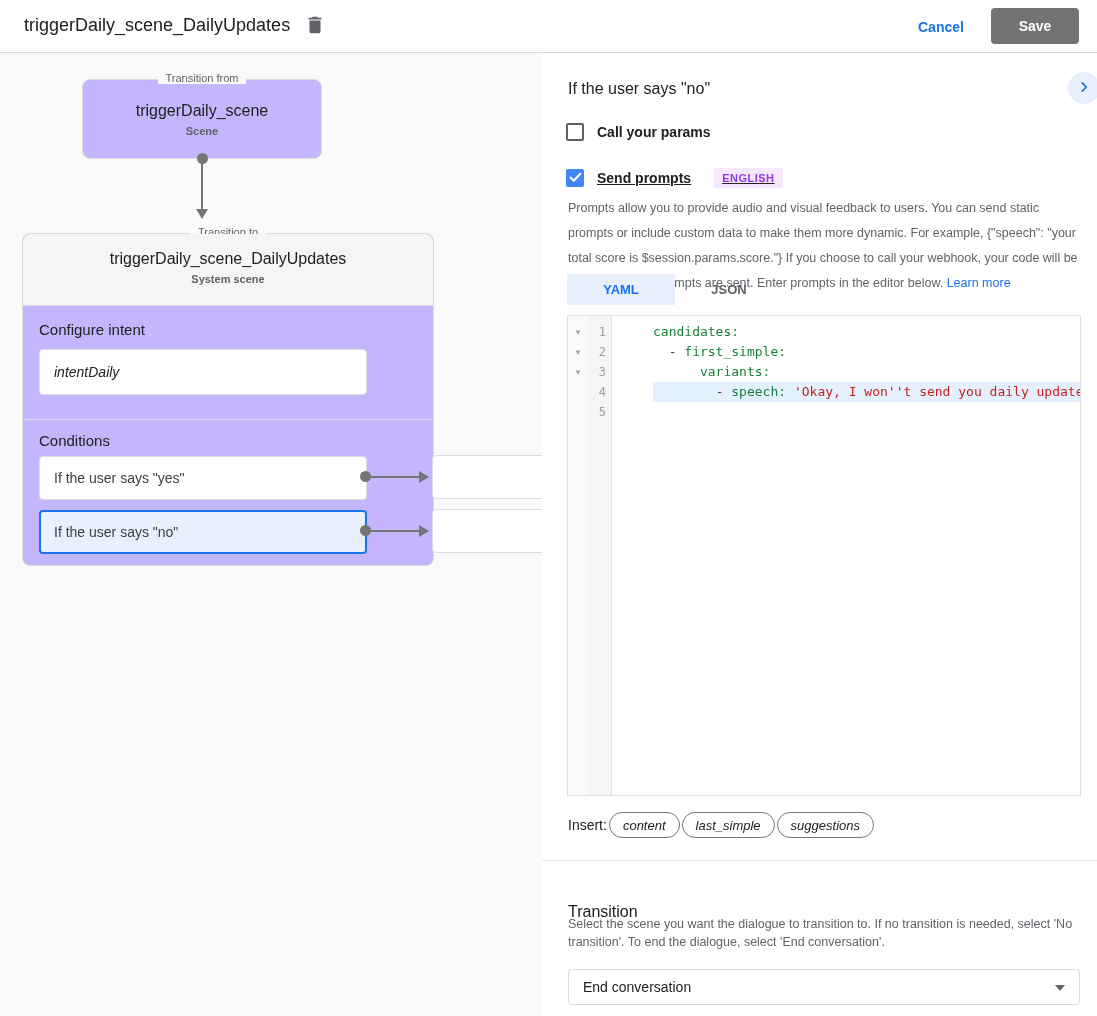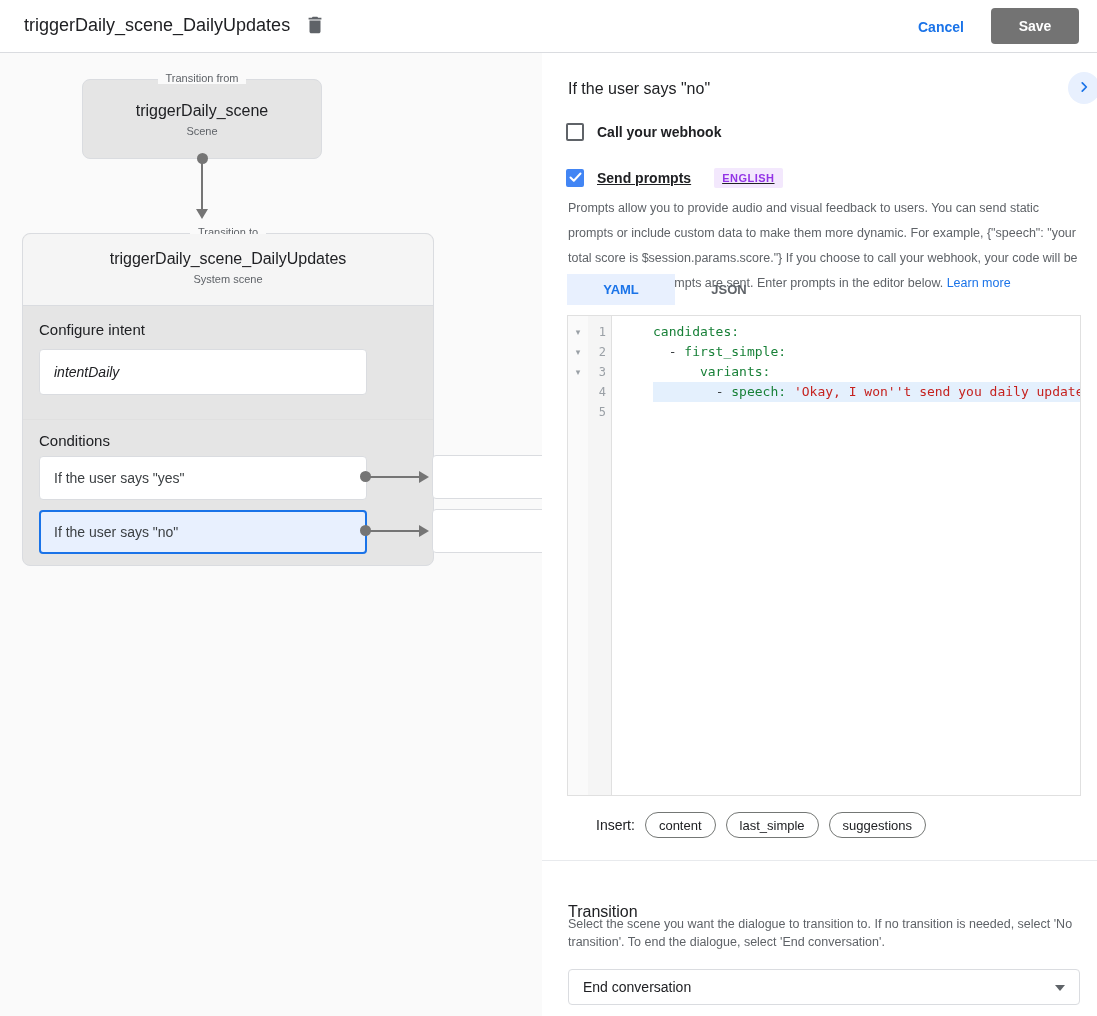--- a/index.html
+++ b/index.html
@@ -9,26 +9,26 @@
   
   .topbar { position:absolute; left:0; top:0; width:1097px; height:53px; background:#fff; border-bottom:1px solid #dadce0; }
   .topbar-title { position:absolute; left:24px; top:15px; font-size:18px; color:#202124; }
   .trash-btn { position:absolute; left:301px; top:12px; width:28px; height:28px; border:none; background:transparent; cursor:pointer; }
   .cancel-btn { position:absolute; left:908px; top:13px; background:transparent; border:none; color:#1a73e8; font-size:14px; font-weight:600; padding:6px 10px; cursor:pointer; font-family:inherit; }
   .save-btn { position:absolute; left:991px; top:8px; width:88px; height:36px; background:#737373; color:#fff; border:none; border-radius:4px; font-size:14px; font-weight:600; cursor:pointer; font-family:inherit; }
 
   
   .canvas { position:absolute; left:0; top:53px; width:542px; height:963px; background:#fafafa; overflow:hidden; }
 
-  .flow-box { position:absolute; background:#e5e5e5; border:1px solid #dadce0; border-radius:8px; }
+  .flow-box { position:absolute; background:#c4b5fd; border:1px solid #dadce0; border-radius:8px; }
   .flow-legend { position:absolute; top:-8px; left:0; right:0; text-align:center; font-size:11px; color:#5f6368; pointer-events:none; }
   .flow-legend span { background:#fafafa; padding:0 8px; }
   .from-box { left:82px; top:26px; width:240px; height:80px; }
   .from-box .node-title { margin-top:22px; text-align:center; font-size:16px; color:#202124; }
-  .node-sub { text-align:center; font-size:11px; color:#5f6368; margin-top:5px; }
+  .node-sub { text-align:center; font-size:11px; color:#5f6368; margin-top:5px;font-weight:bold; }
 
   .to-box { left:22px; top:180px; width:412px; height:333px; }
   .to-box-header { position:absolute; left:0; top:0; width:100%; height:72px; background:#f5f5f5; border-bottom:1px solid #dadce0; border-radius:8px 8px 0 0; }
   .to-box-header .node-title { margin-top:16px; text-align:center; font-size:16px; color:#202124; }
 
   .section-label { position:absolute; left:16px; font-size:15px; color:#202124; }
   .intent-input { position:absolute; left:16px; top:115px; width:328px; height:46px; border:1px solid #dadce0; border-radius:4px; background:#fff; font-size:14px; color:#202124; padding-left:14px; display:flex; align-items:center;font-style:italic; }
   .box-divider { position:absolute; left:0; top:185px; width:100%; border-top:1px solid #e0e0e0; }
 
   .condition-row { position:absolute; left:16px; width:328px; height:44px; background:#fff; border:1px solid #dadce0; border-radius:4px; display:flex; align-items:center; padding-left:14px; font-size:14px; color:#3c4043; cursor:pointer; }
@@ -67,23 +67,23 @@
   .fold-col { padding-top:6px; text-align:center; font-size:9px; color:#9aa0a6; }
   .num-col { padding-top:6px; text-align:right; font-family:"DejaVu Sans Mono", monospace; font-size:12px; color:#9aa0a6; }
   .num-col div { padding-right:5px; }
   .code-col { padding-top:6px; font-family:"DejaVu Sans Mono", monospace; font-size:13px; white-space:pre; }
   .code-line.hl { background:#e4f0fd; }
   .seg-key { color:#188038; }
   .seg-dash { color:#3c4043; }
   .seg-string { color:#c5221f; }
   .seg-plain { color:#202124; }
 
-  .insert-row { position:absolute; left:26px; top:759px; display:flex; align-items:center; gap:10px;margin-left:28px; }
+  .insert-row { position:absolute; left:26px; top:759px; display:flex; align-items:center; gap:2px; }
   .insert-label { font-size:14px; color:#202124; }
-  .chip { height:26px; padding:0 13px; border:1px solid #747775; border-radius:14px; background:#fff; font-size:13px; color:#202124; display:flex; align-items:center; cursor:pointer; font-family:inherit; }
+  .chip { height:26px; padding:0 13px; border:1px solid #747775; border-radius:14px; background:#fff; font-size:13px; color:#202124; display:flex; align-items:center; cursor:pointer; font-family:inherit;font-style:italic; }
 
   .panel-divider { position:absolute; left:0; top:807px; width:100%; border-top:1px solid #e8eaed; }
   .transition-title { position:absolute; left:26px; top:850px; font-size:16px; color:#202124; }
   .transition-desc { position:absolute; left:26px; top:863px; width:514px; font-size:12.5px; line-height:17.5px; color:#5f6368; }
   .scene-select { position:absolute; left:26px; top:916px; width:512px; height:36px; border:1px solid #dadce0; border-radius:4px; background:#fff; display:flex; align-items:center; padding-left:14px; font-size:14px; color:#202124; cursor:pointer; }
   .caret { position:absolute; right:14px; top:15px; width:0; height:0; border-left:5px solid transparent; border-right:5px solid transparent; border-top:6px solid #5f6368; }
 </style>
 </head>
 <body>
 
@@ -143,21 +143,21 @@
   <button class="expand-btn">
     <span>
       <svg width="14" height="14" viewBox="0 0 24 24" fill="none" stroke="#1a73e8" stroke-width="3" stroke-linecap="round" stroke-linejoin="round">
           <polyline points="9 5 16 12 9 19"></polyline>
         </svg>
     </span>
   </button>
 
   <div class="check-row" style="top:70px;">
     <div class="checkbox"></div>
-    <div class="check-label">Call your webhook</div>
+    <div class="check-label">Call your params</div>
   </div>
 
   <div class="check-row" style="top:115px;text-decoration:underline;">
     <div class="checkbox checked">
       <span>
         <svg width="13" height="11" viewBox="0 0 13 11" fill="none" stroke="#fff" stroke-width="2" stroke-linecap="round" stroke-linejoin="round">
             <polyline points="1.5 5.5 4.8 8.8 11.5 1.5"></polyline>
           </svg>
       </span>
     </div>

